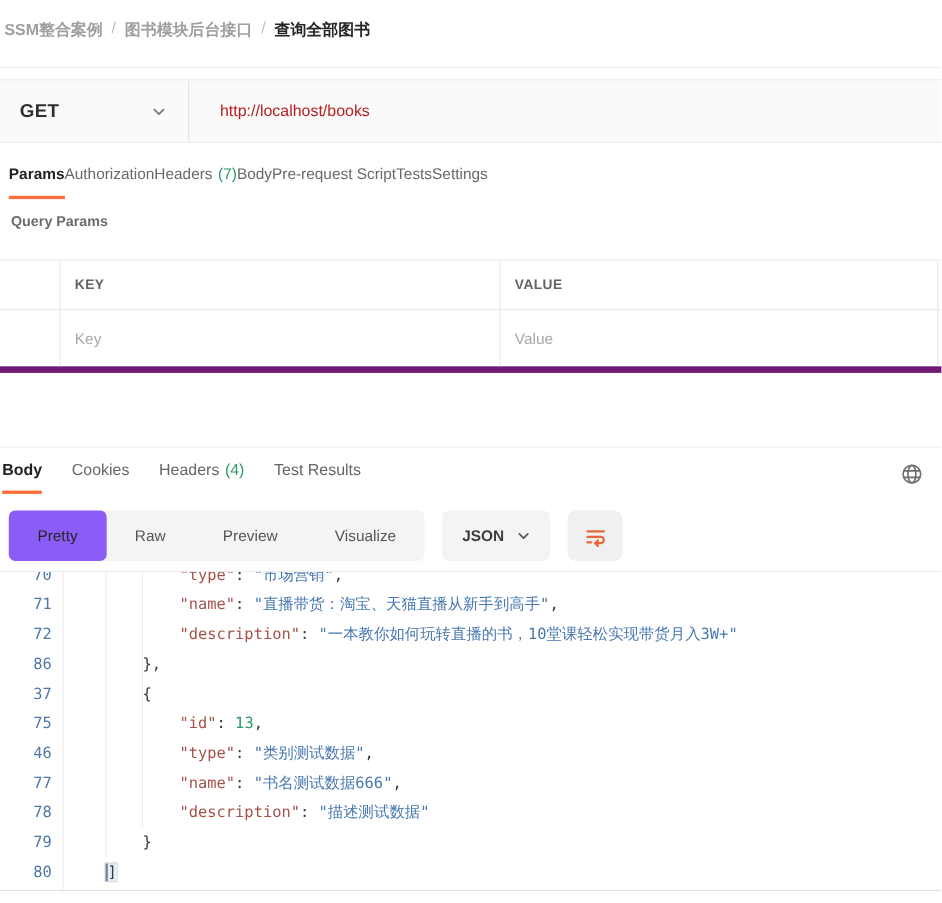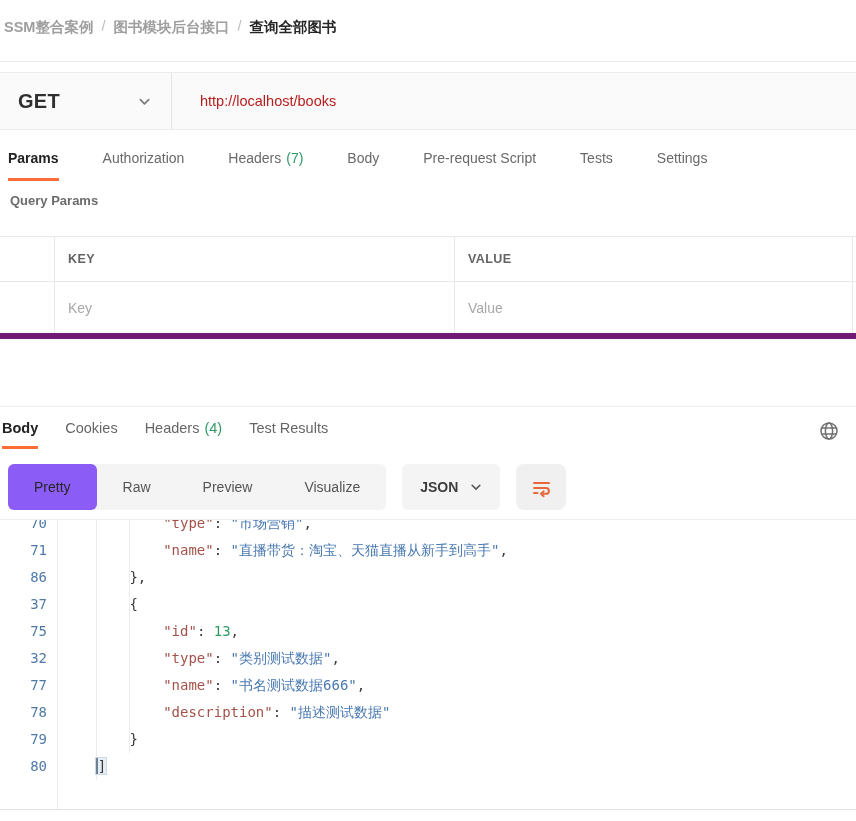--- a/index.html
+++ b/index.html
@@ -26,30 +26,30 @@
     margin-top: 10px; height: 58px;
     background: #fafafa;
     border-top: 1px solid #ececec; border-bottom: 1px solid #ececec;
     display: flex; align-items: stretch;
   }
   .method-box {
     width: 172px; border-right: 1px solid #e4e4e4;
     display: flex; align-items: center; justify-content: space-between;
     padding: 0 20px 0 18px; cursor: pointer;
   }
-  .method-label { font-size: 20px; font-weight: 700; color: #2f2f2f; letter-spacing: .3px; }
+  .method-label { font-size: 17px; font-weight: 700; color: #2f2f2f; letter-spacing: .3px; }
   .url-input {
     flex: 1; border: none; outline: none; background: transparent;
     padding-left: 28px; font-size: 14.5px; color: #b91c1c;
     font-family: "Liberation Sans", sans-serif;
   }
 
   
   .req-tabs {
-    display: flex; gap: 44px; padding: 20px 0 0 8px;
+    display: flex; padding: 20px 0 0 8px;
     font-size: 14px; color: #696969;
   }
   .tab { padding-bottom: 12px; border-bottom: 3px solid transparent; cursor: pointer; white-space: nowrap; }
   .tab.active { color: #222; font-weight: 700; border-bottom-color: #ff6c37; }
   .tab .count { color: #2d9a63; margin-left: 5px; }
 
   .section-title { margin: 12px 0 0 10px; font-size: 13px; font-weight: 700; color: #6b6b6b; height: 17px; }
 
   
   .params-table { margin-top: 26px; border-top: 1px solid #e8e8e8; border-bottom: 6px solid #701a75; }
@@ -236,33 +236,37 @@
   <div class="code-lines">
       <div class="code-line">
         <span class="line-num">70</span>
         <span class="code-text"><span class="tk-ws">            </span><span class="tk-key">"type"</span><span class="tk-pun">: </span><span class="tk-str">"市场营销"</span><span class="tk-pun">,</span></span>
       </div>
       <div class="code-line">
         <span class="line-num">71</span>
         <span class="code-text"><span class="tk-ws">            </span><span class="tk-key">"name"</span><span class="tk-pun">: </span><span class="tk-str">"直播带货：淘宝、天猫直播从新手到高手"</span><span class="tk-pun">,</span></span>
       </div>
       <div class="code-line">
+        <span class="line-num">72</span>
+        <span class="code-text"><span class="tk-ws">            </span><span class="tk-key">"description"</span><span class="tk-pun">: </span><span class="tk-str">"一本教你如何玩转直播的书，10堂课轻松实现带货月入3W+"</span></span>
+      </div>
+      <div class="code-line">
         <span class="line-num">86</span>
         <span class="code-text"><span class="tk-ws">        </span><span class="tk-pun">},</span></span>
       </div>
       <div class="code-line">
         <span class="line-num">37</span>
         <span class="code-text"><span class="tk-ws">        </span><span class="tk-pun">{</span></span>
       </div>
       <div class="code-line">
         <span class="line-num">75</span>
         <span class="code-text"><span class="tk-ws">            </span><span class="tk-key">"id"</span><span class="tk-pun">: </span><span class="tk-num">13</span><span class="tk-pun">,</span></span>
       </div>
       <div class="code-line">
-        <span class="line-num">32</span>
+        <span class="line-num">46</span>
         <span class="code-text"><span class="tk-ws">            </span><span class="tk-key">"type"</span><span class="tk-pun">: </span><span class="tk-str">"类别测试数据"</span><span class="tk-pun">,</span></span>
       </div>
       <div class="code-line">
         <span class="line-num">77</span>
         <span class="code-text"><span class="tk-ws">            </span><span class="tk-key">"name"</span><span class="tk-pun">: </span><span class="tk-str">"书名测试数据666"</span><span class="tk-pun">,</span></span>
       </div>
       <div class="code-line">
         <span class="line-num">78</span>
         <span class="code-text"><span class="tk-ws">            </span><span class="tk-key">"description"</span><span class="tk-pun">: </span><span class="tk-str">"描述测试数据"</span></span>
       </div>

